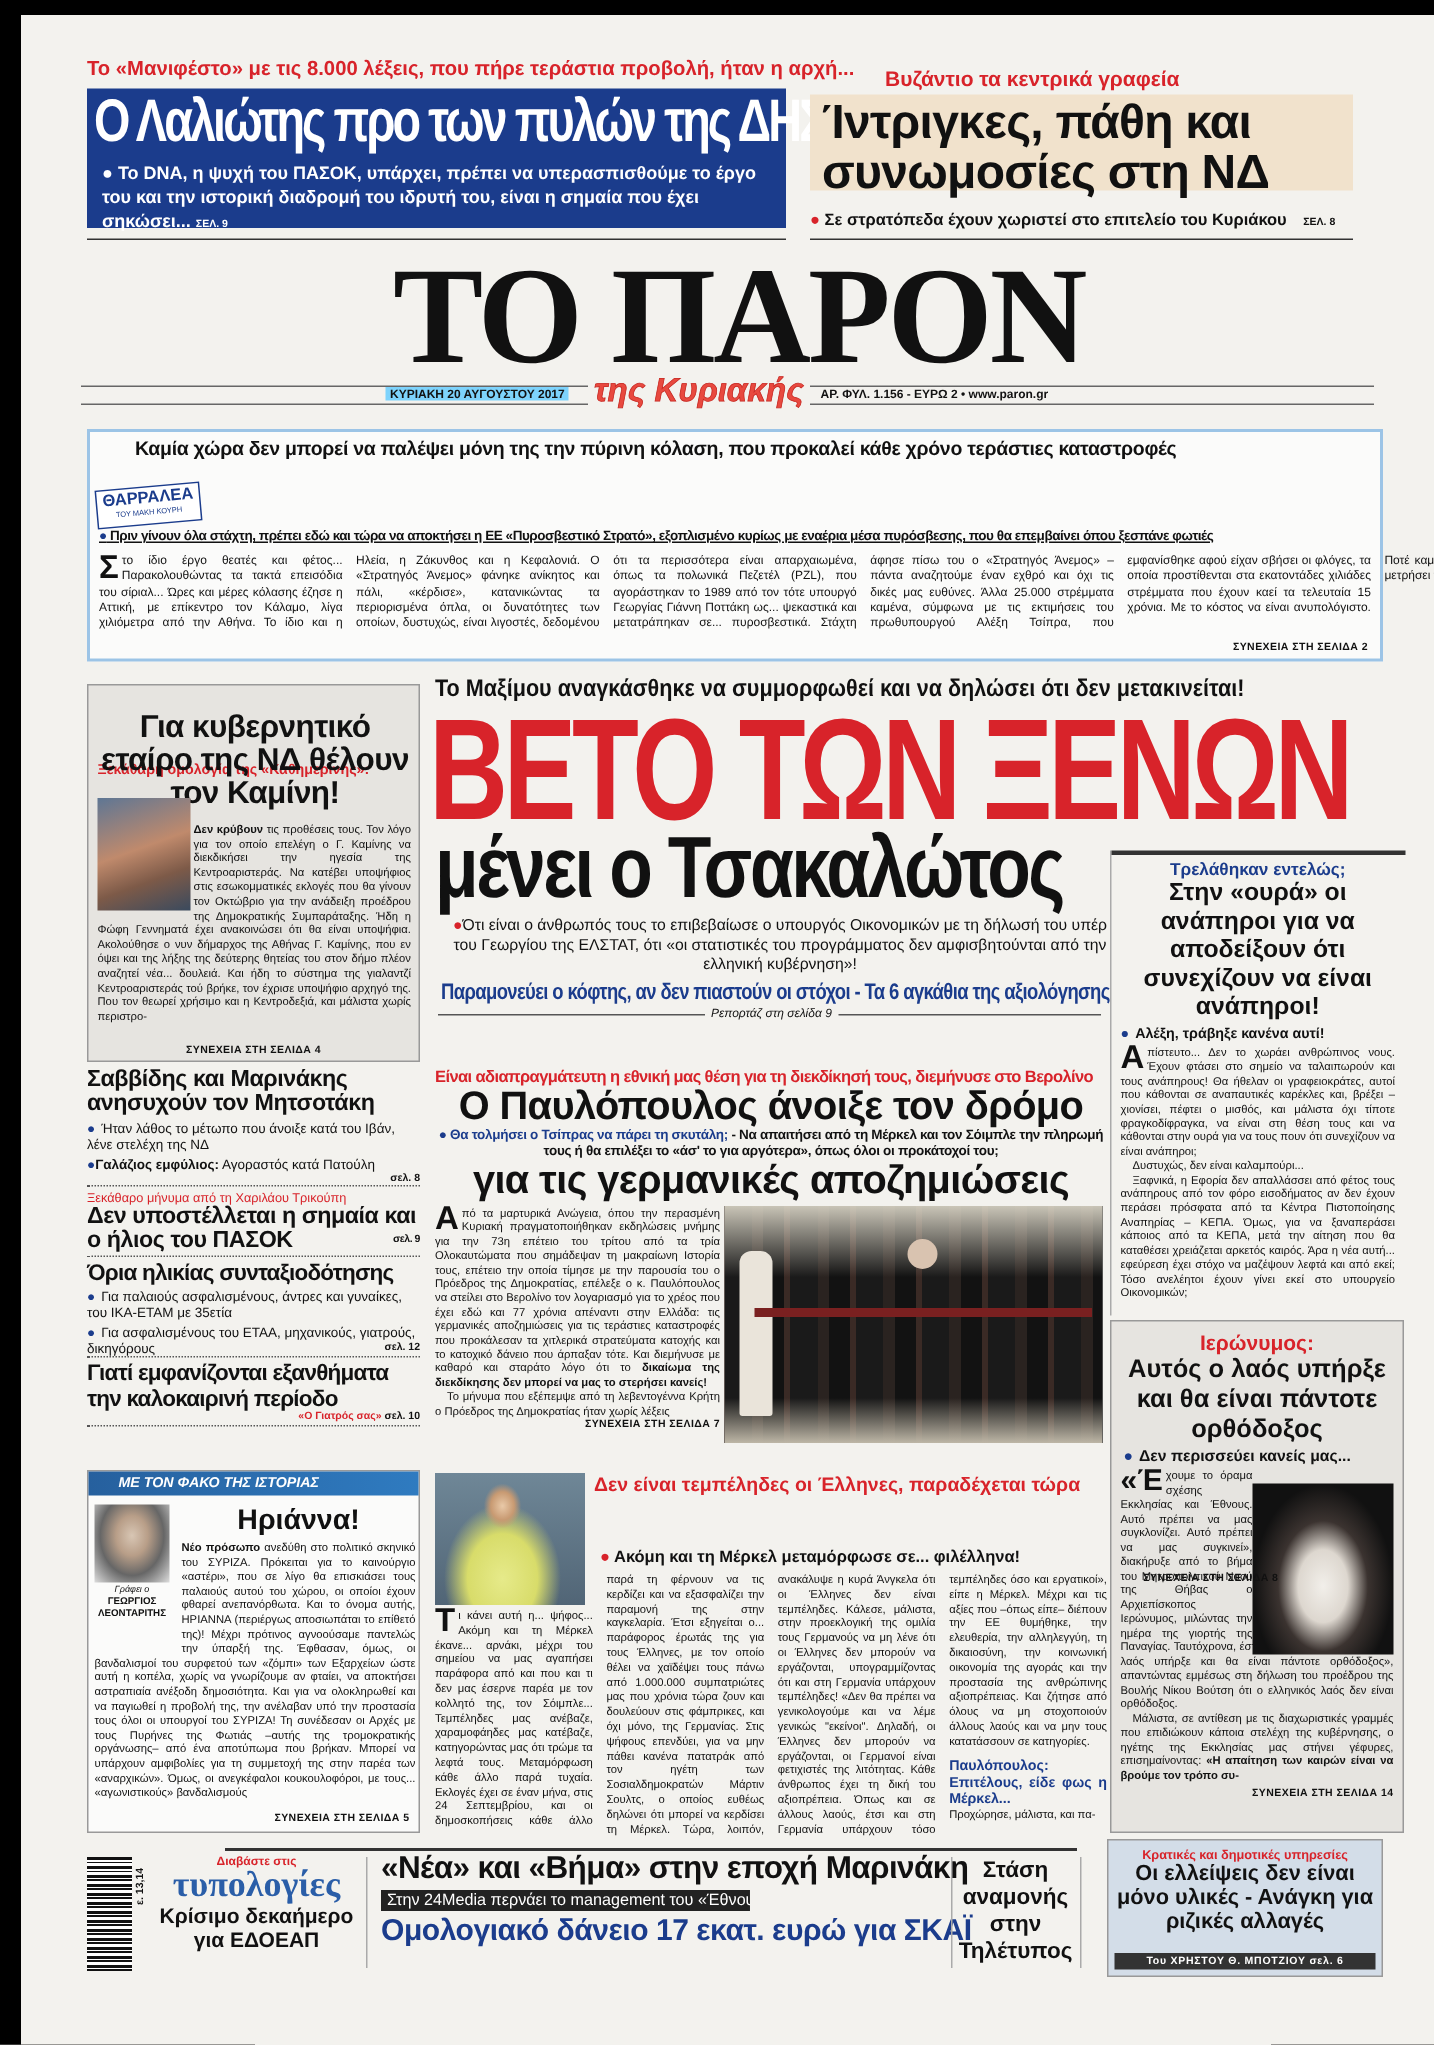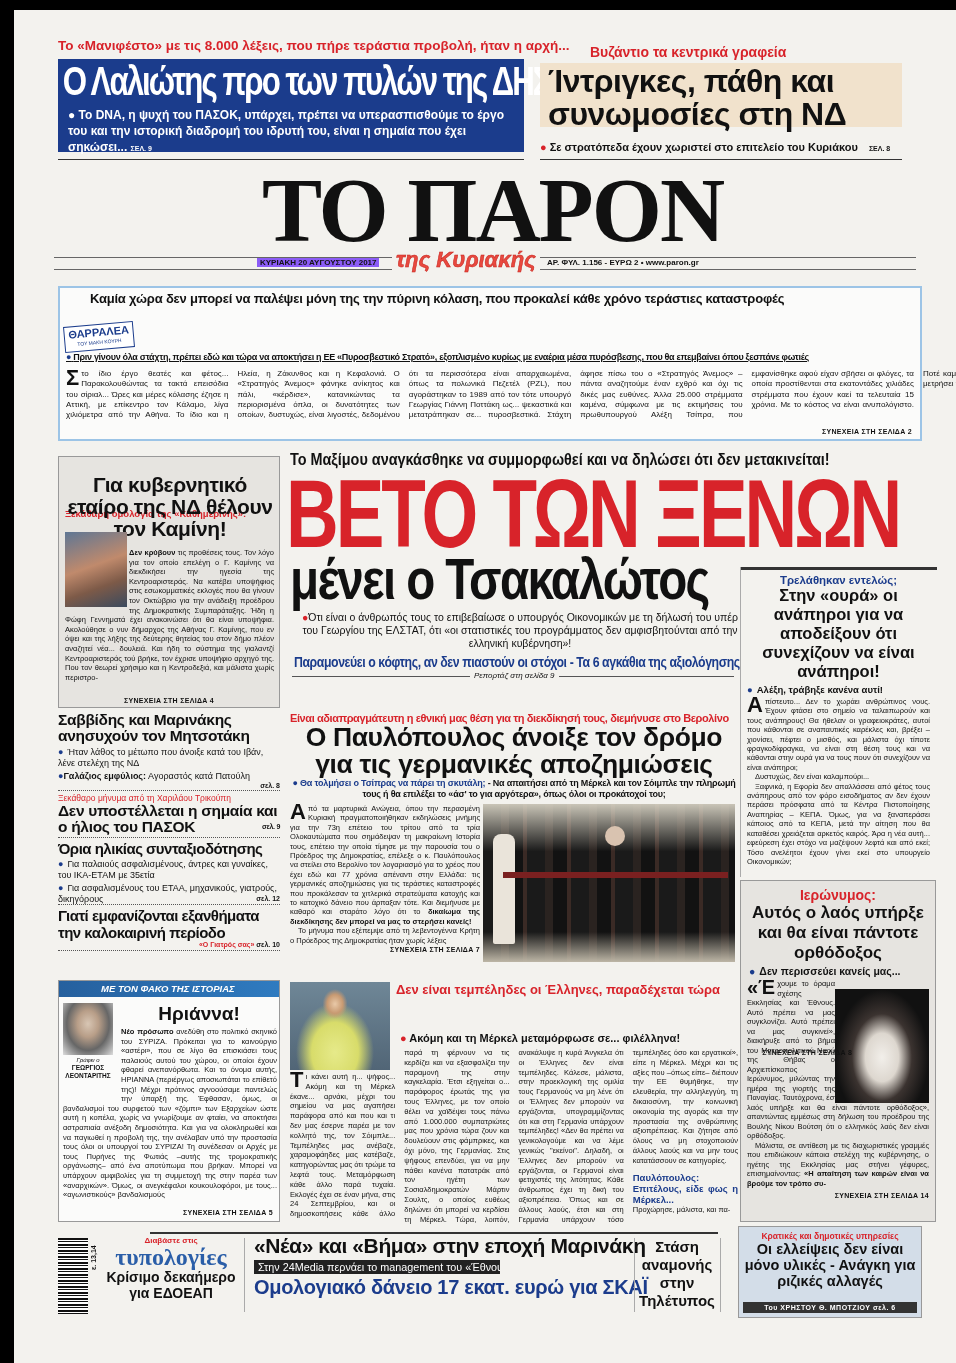--- a/index.html
+++ b/index.html
@@ -44,21 +44,21 @@
       <span class="red">●</span> <span>Σε στρατόπεδα έχουν χωριστεί στο επιτελείο του Κυριάκου</span>
       <span style="font-size:7px;margin-left:8px;">ΣΕΛ. 8</span>
     </div>
     <div class="rule" style="left:0;top:121px;width:362px;height:1px;"></div>
   </div>
 
   <div class="abs" style="left:0;top:160px;width:942px;height:110px;">
     <div style="position:absolute;left:248px;top:-6px;font-family:'Liberation Serif',serif;font-weight:bold;font-size:92px;line-height:92px;white-space:nowrap;letter-spacing:-2px;transform:scaleX(0.98);transform-origin:left top;">ΤΟ ΠΑΡΟΝ</div>
     <div class="rule" style="left:40px;top:87px;width:862px;height:1px;background:#666;"></div>
     <div class="rule" style="left:40px;top:99px;width:862px;height:1px;background:#666;"></div>
-    <div style="position:absolute;left:243px;top:88px;font-size:8px;font-weight:bold;background:#8b5cf6;padding:0 3px;">ΚΥΡΙΑΚΗ 20 ΑΥΓΟΥΣΤΟΥ 2017</div>
+    <div style="position:absolute;left:243px;top:88px;font-size:8px;font-weight:bold;background:#7dd3fc;padding:0 3px;">ΚΥΡΙΑΚΗ 20 ΑΥΓΟΥΣΤΟΥ 2017</div>
     <div style="position:absolute;left:378px;top:79px;font-size:22px;font-weight:bold;font-style:italic;color:#e8493f;background:#f3f2ee;padding:0 4px;line-height:22px;-webkit-text-stroke:0.5px #c5221c;">της Κυριακής</div>
     <div style="position:absolute;left:530px;top:88px;font-size:8px;font-weight:bold;background:#f3f2ee;padding:0 3px;">ΑΡ. ΦΥΛ. 1.156 - ΕΥΡΩ 2 • www.paron.gr</div>
   </div>
 
   <div class="abs" style="left:44px;top:276px;width:864px;height:155px;border:2px solid #9cc4e6;background:#fbfbfa;">
     <div style="position:absolute;left:30px;top:3px;font-size:13px;font-weight:bold;white-space:nowrap;letter-spacing:-0.2px;">Καμία χώρα δεν μπορεί να παλέψει μόνη της την πύρινη κόλαση, που προκαλεί κάθε χρόνο τεράστιες καταστροφές</div>
     <div style="position:absolute;left:4px;top:36px;width:70px;height:26px;border:1px solid #1b3c8c;background:#fff;transform:rotate(-5deg);text-align:center;">
       <div style="font-size:11px;font-weight:bold;color:#1b3c8c;line-height:14px;">ΘΑΡΡΑΛΕΑ</div>
       <div style="font-size:5px;color:#1b3c8c;">ΤΟΥ ΜΑΚΗ ΚΟΥΡΗ</div>
     </div>
@@ -131,24 +131,24 @@
     <div class="tiny" style="padding:2px 6px 0;font-size:7.5px;line-height:9.4px;">
       <span class="dropcap" style="font-size:22px;line-height:16px;">Α</span><span>πίστευτο... Δεν το χωράει ανθρώπινος νους. Έχουν φτάσει στο σημείο να ταλαιπωρούν και τους ανάπηρους! Θα ήθελαν οι γραφειοκράτες, αυτοί που κάθονται σε αναπαυτικές καρέκλες και, βρέξει – χιονίσει, πέφτει ο μισθός, και μάλιστα όχι τίποτε φραγκοδίφραγκα, να είναι στη θέση τους και να κάθονται στην ουρά για να τους πουν ότι συνεχίζουν να είναι ανάπηροι;</span>
       <div style="text-indent:8px;">Δυστυχώς, δεν είναι καλαμπούρι...</div>
       <div style="text-indent:8px;">Ξαφνικά, η Εφορία δεν απαλλάσσει από φέτος τους ανάπηρους από τον φόρο εισοδήματος αν δεν έχουν περάσει πρόσφατα από τα Κέντρα Πιστοποίησης Αναπηρίας – ΚΕΠΑ. Όμως, για να ξαναπεράσει κάποιος από τα ΚΕΠΑ, μετά την αίτηση που θα καταθέσει χρειάζεται αρκετός καιρός. Άρα η νέα αυτή... εφεύρεση έχει στόχο να μαζέψουν λεφτά και από εκεί; Τόσο ανελέητοι έχουν γίνει εκεί στο υπουργείο Οικονομικών;</div>
     </div>
   </div>
 
   <div class="abs" style="left:276px;top:702px;width:448px;height:262px;">
     <div class="red" style="font-size:11px;font-weight:bold;white-space:nowrap;letter-spacing:-0.4px;">Είναι αδιαπραγμάτευτη η εθνική μας θέση για τη διεκδίκησή τους, διεμήνυσε στο Βερολίνο</div>
     <div style="font-size:26.5px;font-weight:bold;line-height:27px;white-space:nowrap;text-align:center;letter-spacing:-0.4px;">Ο Παυλόπουλος άνοιξε τον δρόμο</div>
-    <div style="font-size:26.5px;font-weight:bold;line-height:27px;white-space:nowrap;text-align:center;letter-spacing:-0.4px;">για τις γερμανικές αποζημιώσεις</div>
     <div style="font-size:9px;font-weight:bold;line-height:11px;text-align:center;letter-spacing:-0.2px;">
       <span class="blue">●</span> <span class="blue">Θα τολμήσει ο Τσίπρας να πάρει τη σκυτάλη;</span><span> - Να απαιτήσει από τη Μέρκελ και τον Σόιμπλε την πληρωμή τους ή θα επιλέξει το «άσ' το για αργότερα», όπως όλοι οι προκάτοχοί του;</span>
     </div>
+    <div style="font-size:26.5px;font-weight:bold;line-height:27px;white-space:nowrap;text-align:center;letter-spacing:-0.4px;">για τις γερμανικές αποζημιώσεις</div>
     <div class="tiny" style="position:absolute;left:0;top:92px;width:190px;font-size:7.5px;line-height:9.4px;">
       <span class="dropcap" style="font-size:22px;line-height:16px;">Α</span><span>πό τα μαρτυρικά Ανώγεια, όπου την περασμένη Κυριακή πραγματοποιήθηκαν εκδηλώσεις μνήμης για την 73η επέτειο του τρίτου από τα τρία Ολοκαυτώματα που σημάδεψαν τη μακραίωνη Ιστορία τους, επέτειο την οποία τίμησε με την παρουσία του ο Πρόεδρος της Δημοκρατίας, επέλεξε ο κ. Παυλόπουλος να στείλει στο Βερολίνο τον λογαριασμό για το χρέος που έχει εδώ και 77 χρόνια απέναντι στην Ελλάδα: τις γερμανικές αποζημιώσεις για τις τεράστιες καταστροφές που προκάλεσαν τα χιτλερικά στρατεύματα κατοχής και το κατοχικό δάνειο που άρπαξαν τότε. Και διεμήνυσε με καθαρό και σταράτο λόγο ότι το </span><b>δικαίωμα της διεκδίκησης δεν μπορεί να μας το στερήσει κανείς!</b>
       <div style="text-indent:8px;">Το μήνυμα που εξέπεμψε από τη λεβεντογέννα Κρήτη ο Πρόεδρος της Δημοκρατίας ήταν χωρίς λέξεις</div>
       <div class="cont" style="text-align:right;">ΣΥΝΕΧΕΙΑ ΣΤΗ ΣΕΛΙΔΑ 7</div>
     </div>
     <div class="photo" style="left:193px;top:92px;width:252px;height:158px;background:
       linear-gradient(180deg, rgba(220,215,200,.9) 0%, rgba(220,215,200,.3) 20%, transparent 30%),
       repeating-linear-gradient(90deg,#1a1a1a 0 18px,#2a2320 18px 26px,#121212 26px 40px,#3a2a25 40px 44px),
       #222;">
       <div style="position:absolute;left:0;bottom:0;width:100%;height:30px;background:linear-gradient(180deg,transparent,#bdb6a6);"></div>
@@ -165,21 +165,21 @@
     <div class="photo" style="left:94px;top:108px;width:94px;height:114px;background:radial-gradient(ellipse at 50% 60%,#f2efea 0%,#ddd7cf 25%,#3b3330 45%,#111 70%);"></div>
     <div class="tiny" style="padding:2px 6px 0;font-size:7.5px;line-height:9.5px;">
       <div style="float:right;width:94px;height:114px;"></div>
       <span class="dropcap" style="font-size:20px;line-height:16px;">«Έ</span><span>χουμε το όραμα σχέσης Εκκλησίας και Έθνους. Αυτό πρέπει να μας συγκλονίζει. Αυτό πρέπει να μας συγκινεί», διακήρυξε από το βήμα του Μητροπολιτικού Ναού της Θήβας ο Αρχιεπίσκοπος Ιερώνυμος, μιλώντας την ημέρα της γιορτής της Παναγίας. Ταυτόχρονα, έστειλε το μήνυμα ότι «αυτός ο λαός υπήρξε και θα είναι πάντοτε ορθόδοξος», απαντώντας εμμέσως στη δήλωση του προέδρου της Βουλής Νίκου Βούτση ότι ο ελληνικός λαός δεν είναι ορθόδοξος.</span>
       <div style="text-indent:8px;"><span>Μάλιστα, σε αντίθεση με τις διαχωριστικές γραμμές που επιδιώκουν κάποια στελέχη της κυβέρνησης, ο ηγέτης της Εκκλησίας μας στήνει γέφυρες, επισημαίνοντας: </span><b>«Η απαίτηση των καιρών είναι να βρούμε τον τρόπο συ-</b></div>
       <div class="cont" style="text-align:right;margin-top:3px;">ΣΥΝΕΧΕΙΑ ΣΤΗ ΣΕΛΙΔΑ 14</div>
     </div>
   </div>
 
   <div class="abs" style="left:44px;top:970px;width:222px;height:242px;border:1px solid #999;background:#fbfbfa;">
-    <div style="height:16px;background:linear-gradient(90deg,#26609e,#2f7bc0);color:#fff;font-size:9.5px;font-weight:bold;font-style:italic;line-height:16px;padding-left:42px;">ΜΕ ΤΟΝ ΦΑΚΟ ΤΗΣ ΙΣΤΟΡΙΑΣ</div>
+    <div style="height:16px;background:linear-gradient(90deg,#26609e,#2f7bc0);color:#fff;font-size:9.5px;font-weight:bold;font-style:italic;line-height:16px;padding-left:20px;">ΜΕ ΤΟΝ ΦΑΚΟ ΤΗΣ ΙΣΤΟΡΙΑΣ</div>
     <div class="photo" style="left:4px;top:22px;width:50px;height:52px;background:radial-gradient(ellipse at 50% 40%,#d8c6b4 0%,#b89e88 30%,#666 60%,#ddd 100%);"></div>
     <div style="position:absolute;left:4px;top:76px;width:50px;text-align:center;font-size:6px;font-style:italic;">Γράφει ο</div>
     <div style="position:absolute;left:2px;top:83px;width:54px;text-align:center;font-size:6.5px;font-weight:bold;line-height:8px;">ΓΕΩΡΓΙΟΣ ΛΕΟΝΤΑΡΙΤΗΣ</div>
     <div style="position:absolute;left:60px;top:22px;width:160px;text-align:center;font-size:19px;font-weight:bold;">Ηριάννα!</div>
     <div class="tiny" style="position:absolute;left:4px;top:46px;width:214px;font-size:7.5px;line-height:9.6px;">
       <div style="float:left;width:58px;height:68px;"></div>
       <b>Νέο πρόσωπο</b><span> ανεδύθη στο πολιτικό σκηνικό του ΣΥΡΙΖΑ. Πρόκειται για το καινούργιο «αστέρι», που σε λίγο θα επισκιάσει τους παλαιούς αυτού του χώρου, οι οποίοι έχουν φθαρεί ανεπανόρθωτα. Και το όνομα αυτής, ΗΡΙΑΝΝΑ (περιέργως αποσιωπάται το επίθετό της)! Μέχρι πρότινος αγνοούσαμε παντελώς την ύπαρξή της. Έφθασαν, όμως, οι βανδαλισμοί του συρφετού των «ζόμπι» των Εξαρχείων ώστε αυτή η κοπέλα, χωρίς να γνωρίζουμε αν φταίει, να αποκτήσει αστραπιαία ανέξοδη δημοσιότητα. Και για να ολοκληρωθεί και να παγιωθεί η προβολή της, την ανέλαβαν υπό την προστασία τους όλοι οι υπουργοί του ΣΥΡΙΖΑ! Τη συνέδεσαν οι Αρχές με τους Πυρήνες της Φωτιάς –αυτής της τρομοκρατικής οργάνωσης– από ένα αποτύπωμα που βρήκαν. Μπορεί να υπάρχουν αμφιβολίες για τη συμμετοχή της στην παρέα των «αναρχικών». Όμως, οι ανεγκέφαλοι κουκουλοφόροι, με τους... «αγωνιστικούς» βανδαλισμούς</span>
     </div>
     <div class="cont" style="position:absolute;right:6px;top:228px;">ΣΥΝΕΧΕΙΑ ΣΤΗ ΣΕΛΙΔΑ 5</div>
   </div>

